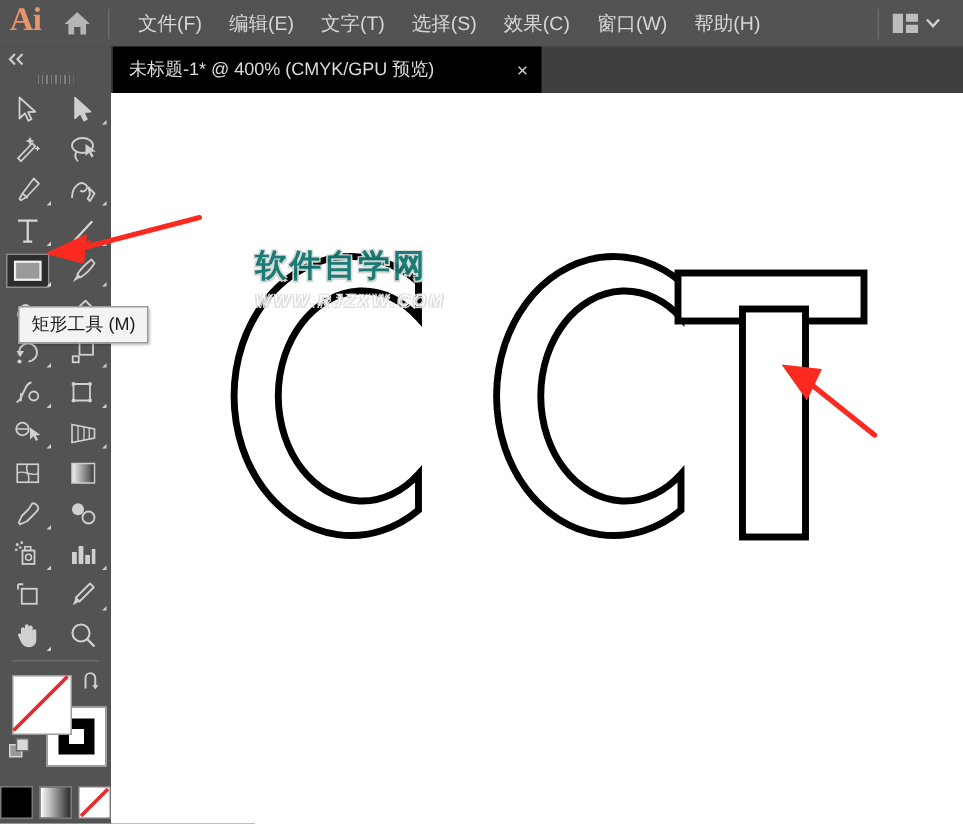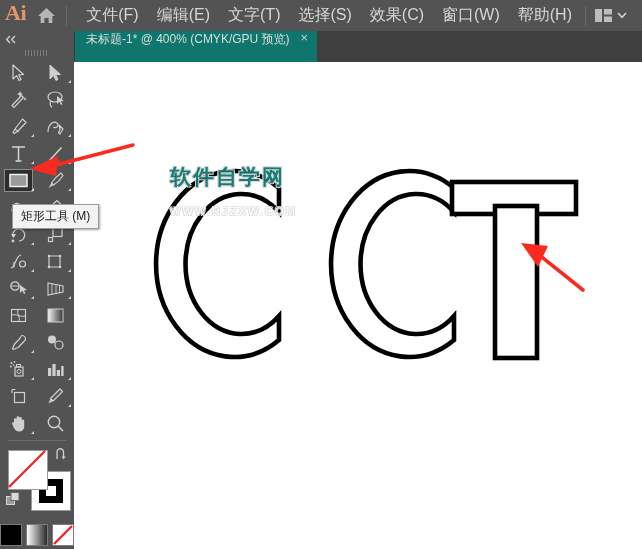--- a/index.html
+++ b/index.html
@@ -20,35 +20,36 @@
     width:34px;height:31px;display:flex;align-items:flex-start;justify-content:center;
     color:#e8956b;font-size:22px;font-weight:bold;font-family:"Liberation Serif",serif;
     letter-spacing:-0.5px;
   }
   .home-btn{
     width:34px;height:31px;display:flex;align-items:center;justify-content:center;
   }
   .menu-sep{width:1px;height:20px;background:#6a6a6a;margin:0 4px;}
   .menu-items{display:flex;align-items:center;margin-left:6px;}
   .menu-item{
-    color:#d6d6d6;font-size:16px;padding:4px 9px;white-space:nowrap;cursor:default;text-align:center;
+    color:#d6d6d6;font-size:13px;padding:4px 9px;white-space:nowrap;cursor:default;text-align:center;
   }
   .menubar-right{margin-left:auto;display:flex;align-items:center;padding-right:10px;}
   .ws-switch{display:flex;align-items:center;gap:5px;padding:3px 5px;}
 
   
   .tabbar{
     position:absolute;left:0;top:31px;width:642px;height:31px;
     background:#3f3f3f;border-bottom:1px solid #2c2c2c;
   }
   .doc-tab{
     position:absolute;left:74px;top:0;height:31px;
-    background:#0f766e;
-    display:flex;padding:0 9px 0 12px;
+    background:#000000;
+    display:flex;align-items:center;padding:0 9px 0 12px;
     box-sizing:border-box;
+    gap:44px;
   }
   .doc-tab-title{color:#dcdcdc;font-size:12px;white-space:nowrap;}
   .doc-tab-close{
     color:#cfcfcf;font-size:13px;margin-left:11px;line-height:1;cursor:default;
   }
 
   
   .toolpanel{
     position:absolute;left:0;top:31px;width:74px;height:518px;
     background:#535353;border-right:1px solid #3a3a3a;
@@ -129,25 +130,26 @@
     opacity:0.95;pointer-events:none;
   }
   .wm-cn{
     font-size:21px;font-weight:bold;color:#0f766e;letter-spacing:2px;
     font-family:"DejaVu Sans",sans-serif;line-height:22px;
     text-shadow:
       -1px -1px 0 #d8d8d8, 1px -1px 0 #d8d8d8,
       -1px  1px 0 #d8d8d8, 1px  1px 0 #d8d8d8;
   }
   .wm-en{
-    font-size:11px;color:#ffffff;letter-spacing:2.1px;margin-top:17px;
+    font-size:11px;color:#ffffff;letter-spacing:2.1px;margin-top:7px;
     font-family:"Liberation Sans",sans-serif;
     text-shadow:
       -1px -1px 0 #dedede, 1px -1px 0 #dedede,
       -1px  1px 0 #dedede, 1px  1px 0 #dedede;
+    font-style: italic;
   }
 
   
   .tooltip{
     position:absolute;left:12px;top:204px;z-index:60;
     background:#f3f3f3;border:1px solid #9a9a9a;
     padding:3px 8px;font-size:12px;color:#1a1a1a;white-space:nowrap;
     box-shadow:1px 1px 2px rgba(0,0,0,.35);
   }
 

